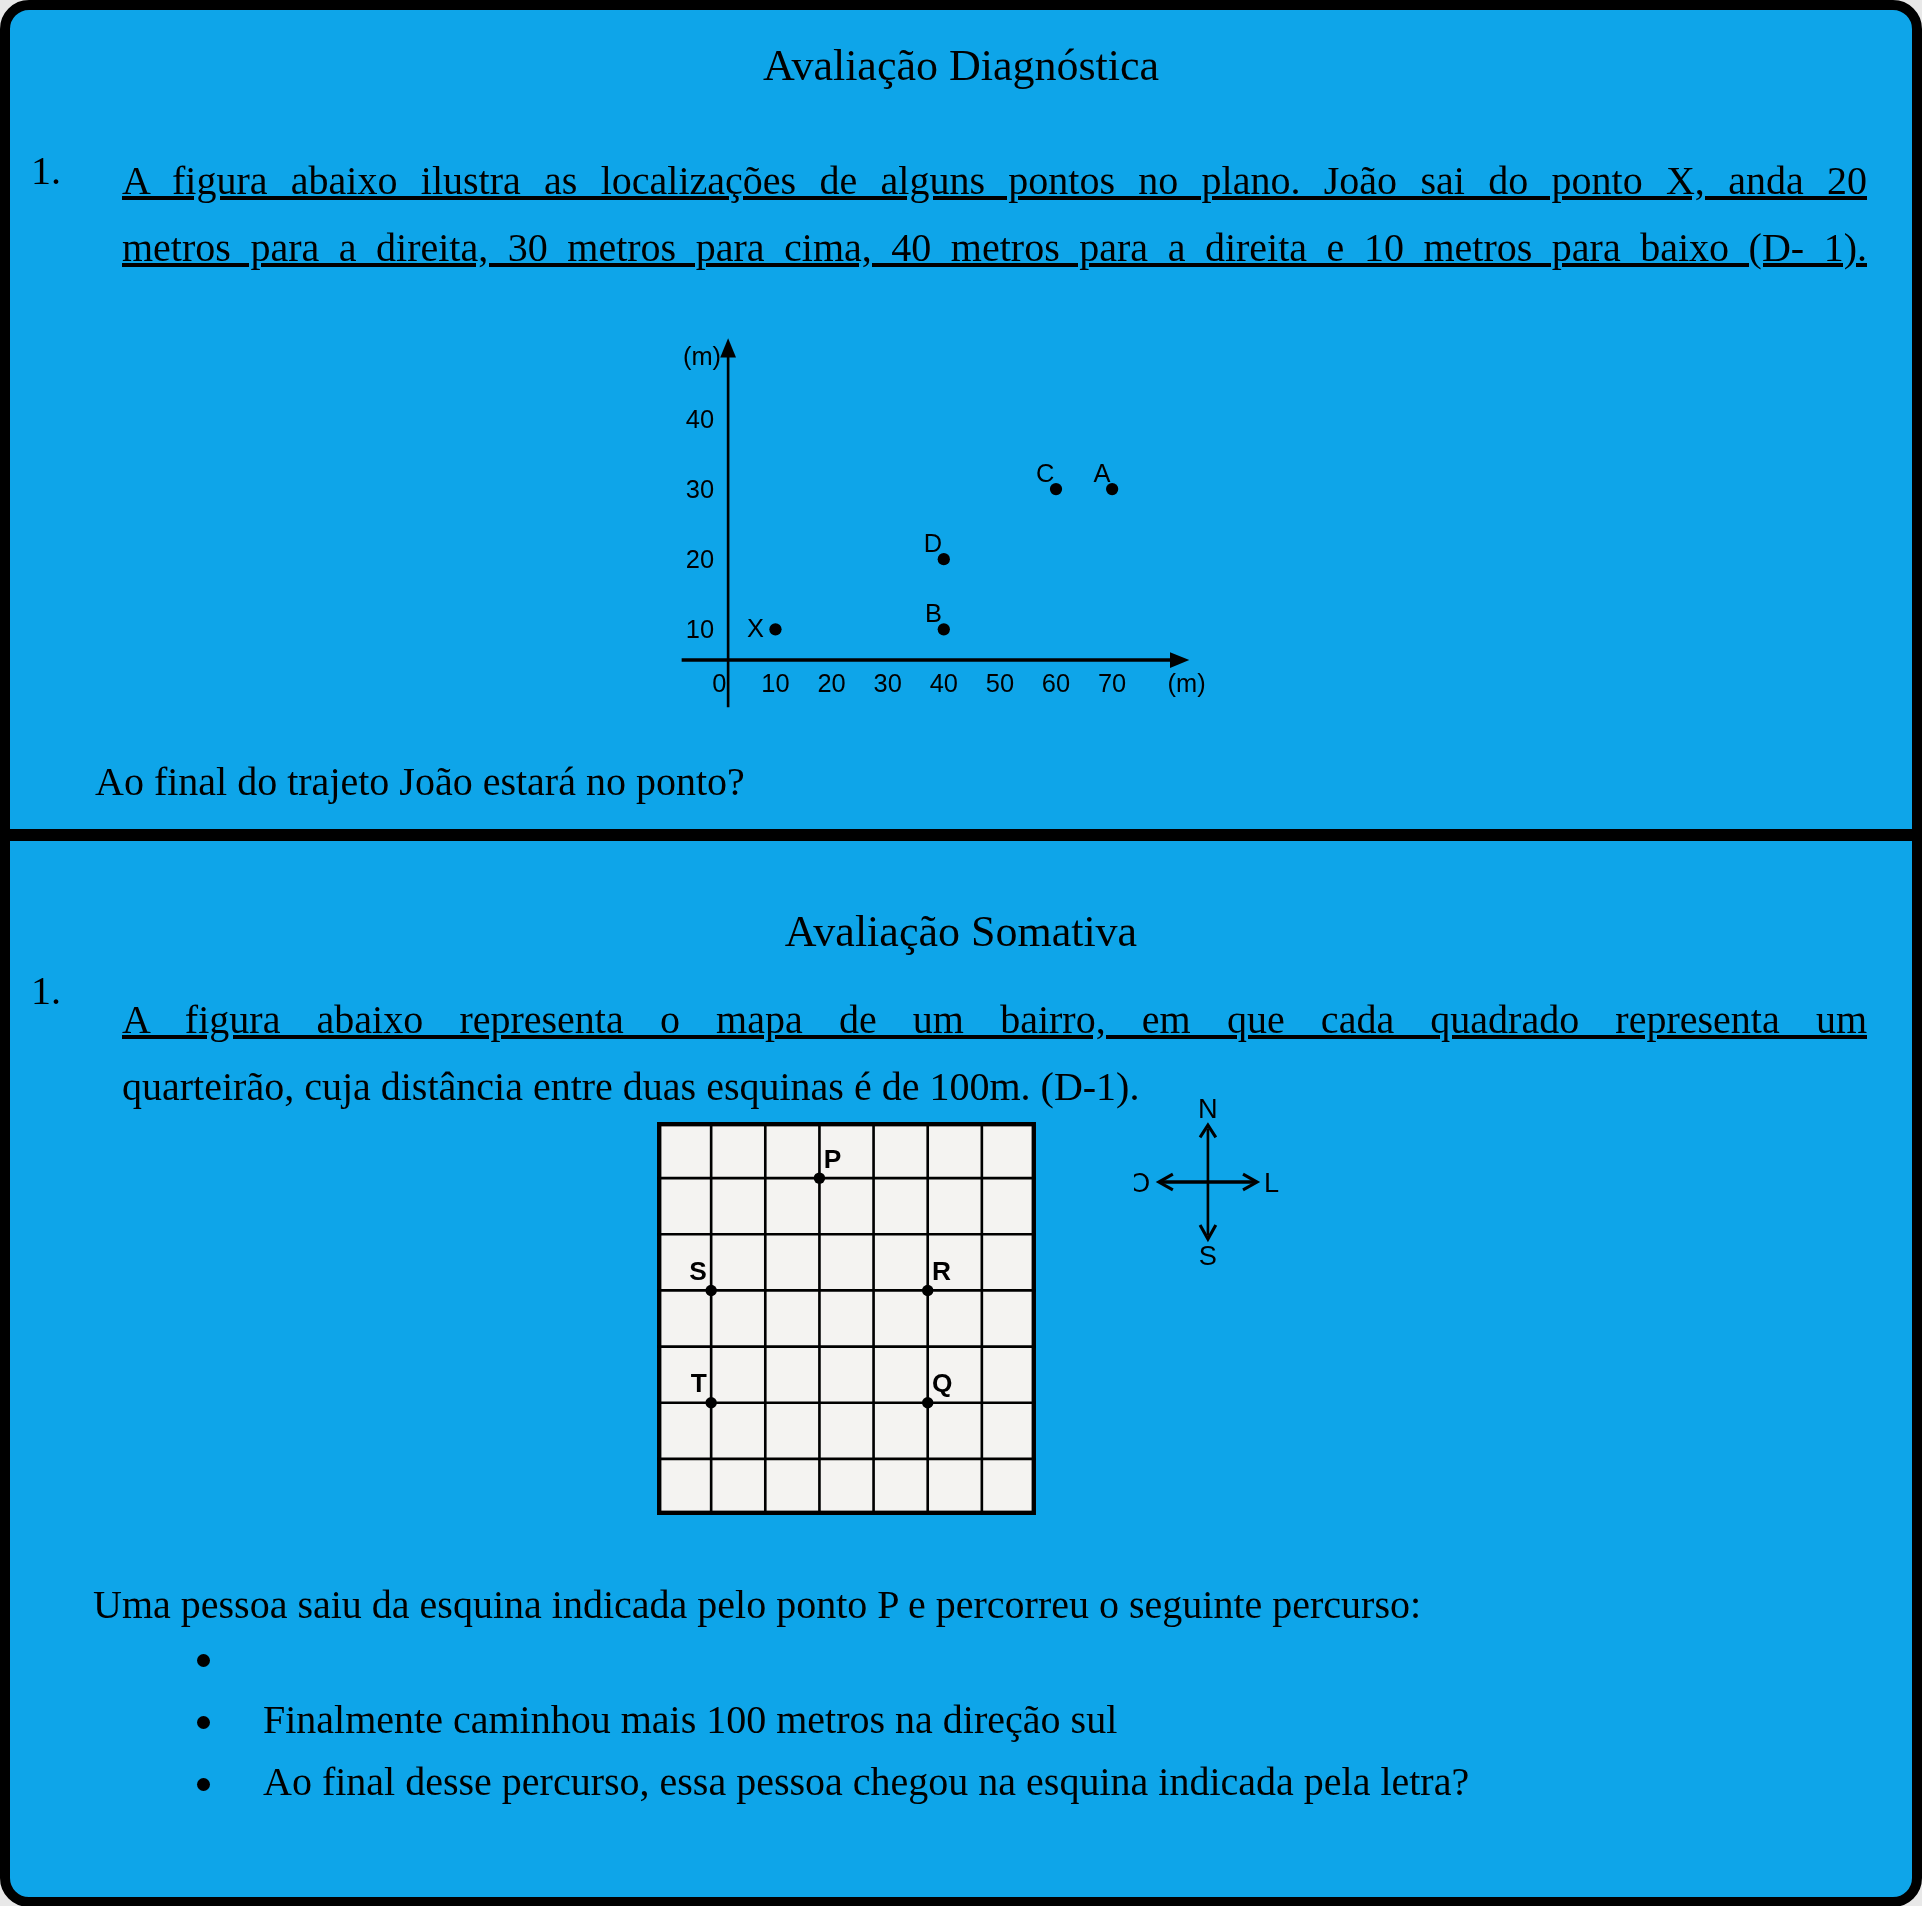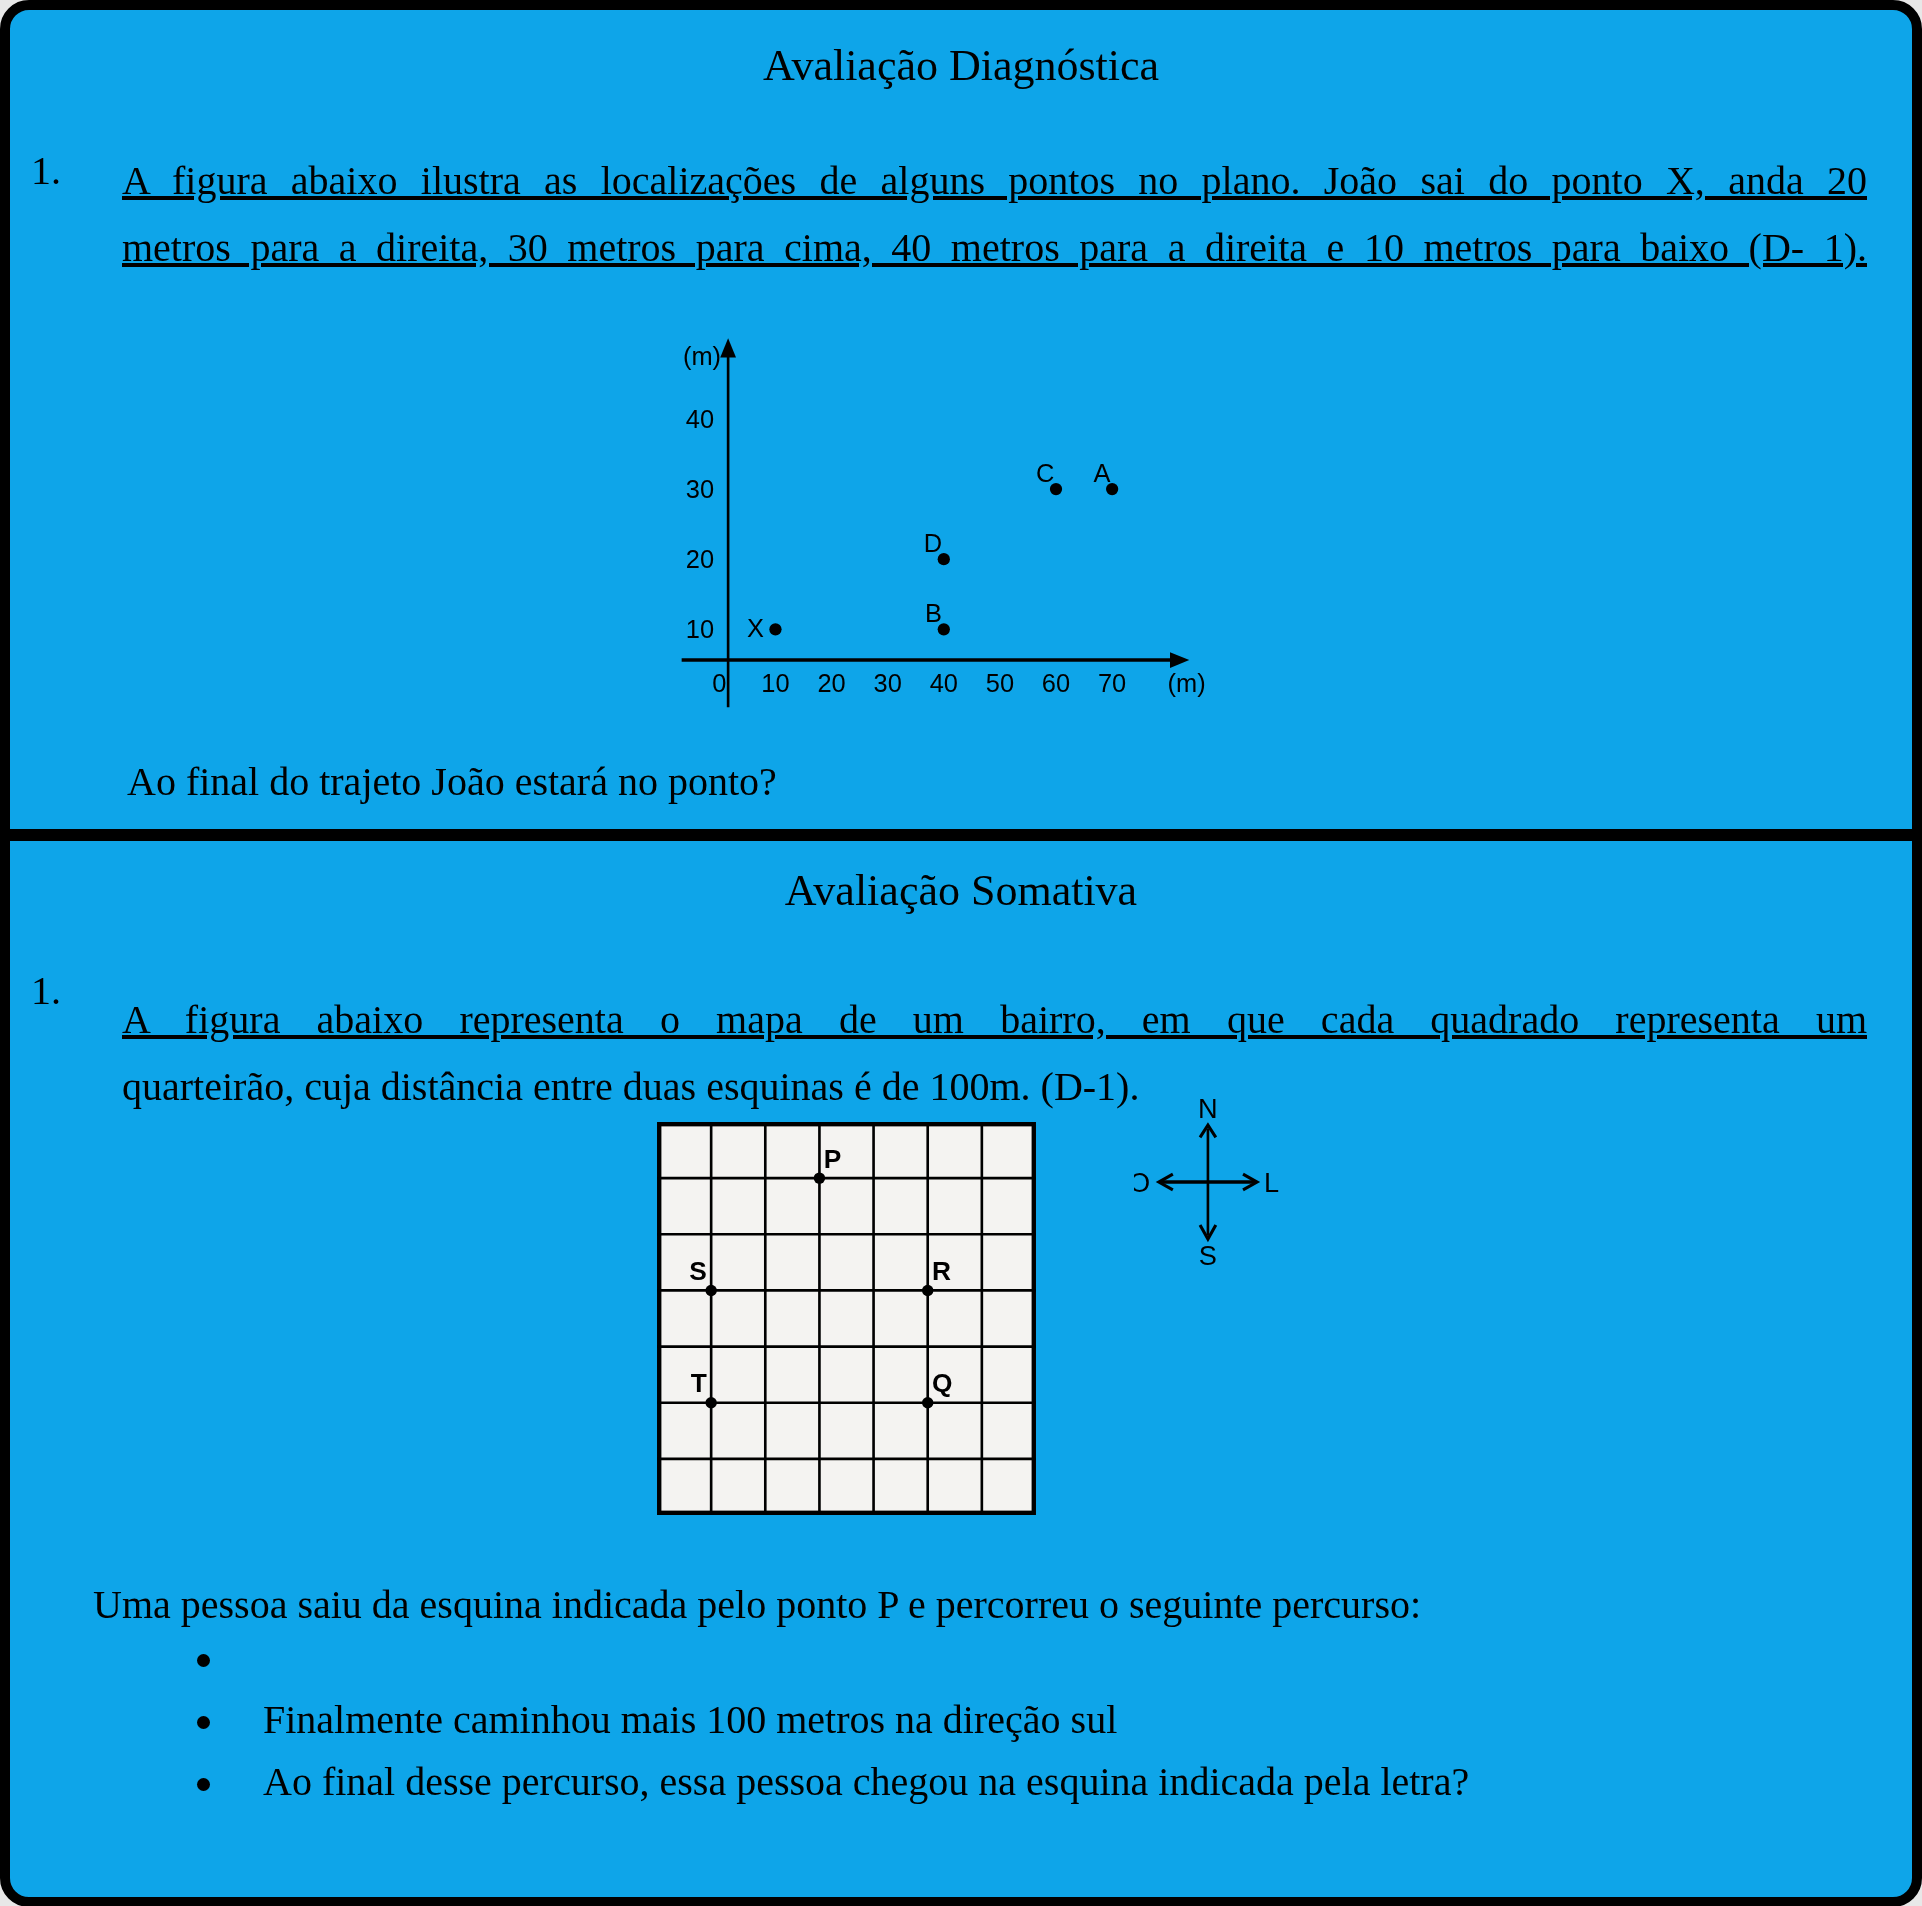--- a/index.html
+++ b/index.html
@@ -4,30 +4,30 @@
 <style>
   html,body{margin:0;padding:0;background:#e8e8e8;}
   .page{
     position:relative;width:1922px;height:1907px;box-sizing:border-box;
     background:#0ea5e9;border:10.5px solid #000;border-radius:29px;overflow:hidden;
     font-family:"Liberation Serif", serif;color:#000;
   }
   .abs{position:absolute;}
   .title{left:0;width:100%;text-align:center;font-size:44px;}
   #title1{top:30px;}
-  #title2{top:855px;text-align:center;}
+  #title2{top:896px;text-align:center;}
   .qnum{left:21px;font-size:40px;}
   #qnum1{top:137px;}
   #qnum2{top:957px;}
   .qtext{left:112px;width:1745px;font-size:40px;line-height:67px;}
   #qtext1{top:137px;}
   #qtext2{top:976px;}
   .jline{text-align:justify;}
   .jfull{text-align-last:justify;text-decoration:underline;}
-  .followup{left:85px;top:748px;font-size:40px;margin-left:32px;}
+  .followup{left:85px;top:748px;font-size:40px;}
   .divider{left:0;top:819px;width:100%;height:12.3px;background:#000;}
   .intro{left:83px;top:1571px;font-size:40px;}
   .bullets{left:187px;top:1624px;}
   .bullet-row{display:flex;align-items:flex-start;height:62px;font-size:40px;}
   .dot{flex:0 0 13px;width:13px;height:13px;border-radius:50%;background:#000;margin-top:20px;}
   .btext{margin-left:53px;white-space:nowrap;}
   #scatter-fig{left:604px;top:323px;width:614px;height:377px;}
   #gridmap-fig{left:647px;top:1112px;width:379px;height:393px;}
   #compass-fig{left:1124px;top:1087px;width:154px;height:171px;}
   svg text{font-family:"Liberation Sans", sans-serif;}

